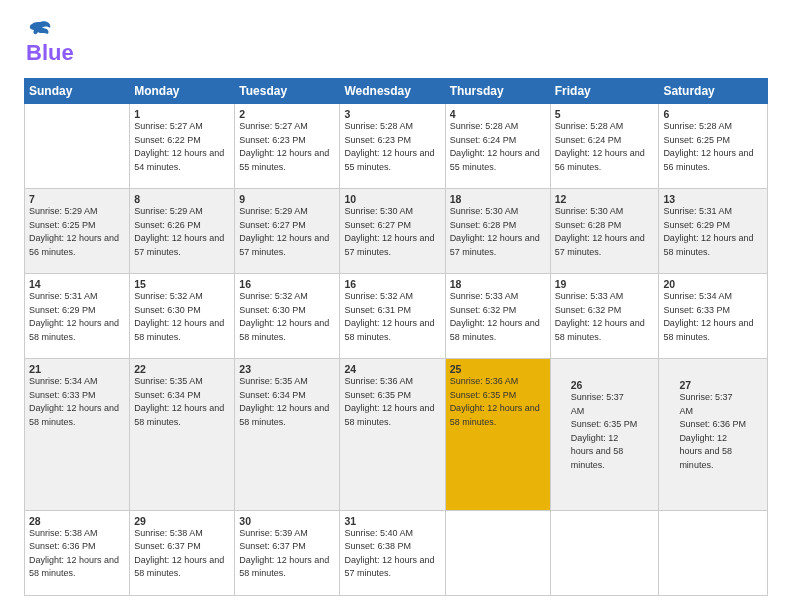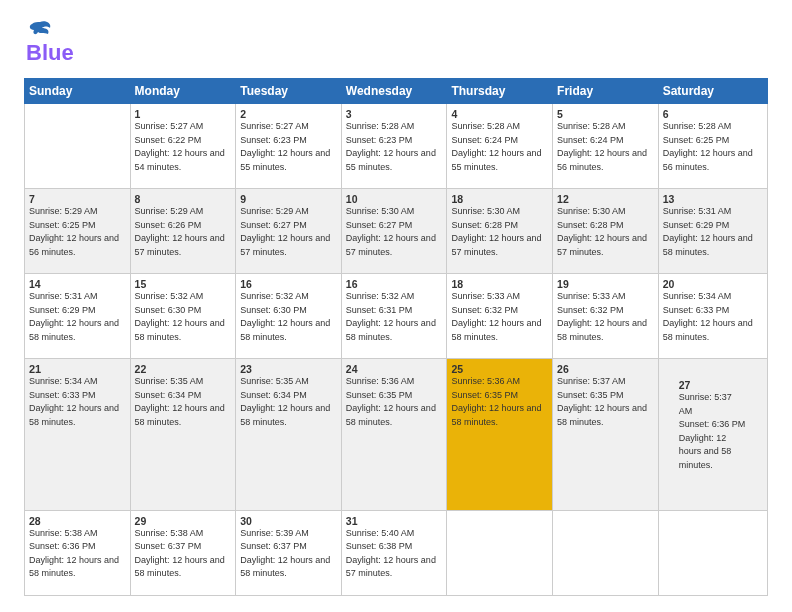--- a/index.html
+++ b/index.html
@@ -257,21 +257,21 @@
             <span style="display: block; font-size: 9px; color: rgb(51, 51, 51); line-height: 1.5;">Sunrise: 5:36 AM</span>
             <span style="display: block; font-size: 9px; color: rgb(51, 51, 51); line-height: 1.5;">Sunset: 6:35 PM</span>
             <span style="display: block; font-size: 9px; color: rgb(51, 51, 51); line-height: 1.5;">Daylight: 12 hours and 58 minutes.</span>
           </td>
           <td style="background: #eab308; vertical-align: top; border-color: rgb(204, 204, 204);">
             <span style="font-weight: bold; display: block; font-size: 10.5px;">25</span>
             <span style="display: block; font-size: 9px; color: rgb(51, 51, 51); line-height: 1.5;">Sunrise: 5:36 AM</span>
             <span style="display: block; font-size: 9px; color: rgb(51, 51, 51); line-height: 1.5;">Sunset: 6:35 PM</span>
             <span style="display: block; font-size: 9px; color: rgb(51, 51, 51); line-height: 1.5;">Daylight: 12 hours and 58 minutes.</span>
           </td>
-          <td style="background: rgb(240, 240, 240); vertical-align: top; padding: 4px; border-color: rgb(204, 204, 204);">
+          <td style="background: rgb(240, 240, 240); vertical-align: top; padding: 20px; border-color: rgb(204, 204, 204);">
             <span style="font-weight: bold; display: block; font-size: 10.5px;">26</span>
             <span style="display: block; font-size: 9px; color: rgb(51, 51, 51); line-height: 1.5;">Sunrise: 5:37 AM</span>
             <span style="display: block; font-size: 9px; color: rgb(51, 51, 51); line-height: 1.5;">Sunset: 6:35 PM</span>
             <span style="display: block; font-size: 9px; color: rgb(51, 51, 51); line-height: 1.5;">Daylight: 12 hours and 58 minutes.</span>
           </td>
           <td style="background: rgb(240, 240, 240); vertical-align: top; padding: 20px; border-color: rgb(204, 204, 204);">
             <span style="font-weight: bold; display: block; font-size: 10.5px;">27</span>
             <span style="display: block; font-size: 9px; color: rgb(51, 51, 51); line-height: 1.5;">Sunrise: 5:37 AM</span>
             <span style="display: block; font-size: 9px; color: rgb(51, 51, 51); line-height: 1.5;">Sunset: 6:36 PM</span>
             <span style="display: block; font-size: 9px; color: rgb(51, 51, 51); line-height: 1.5;">Daylight: 12 hours and 58 minutes.</span>

